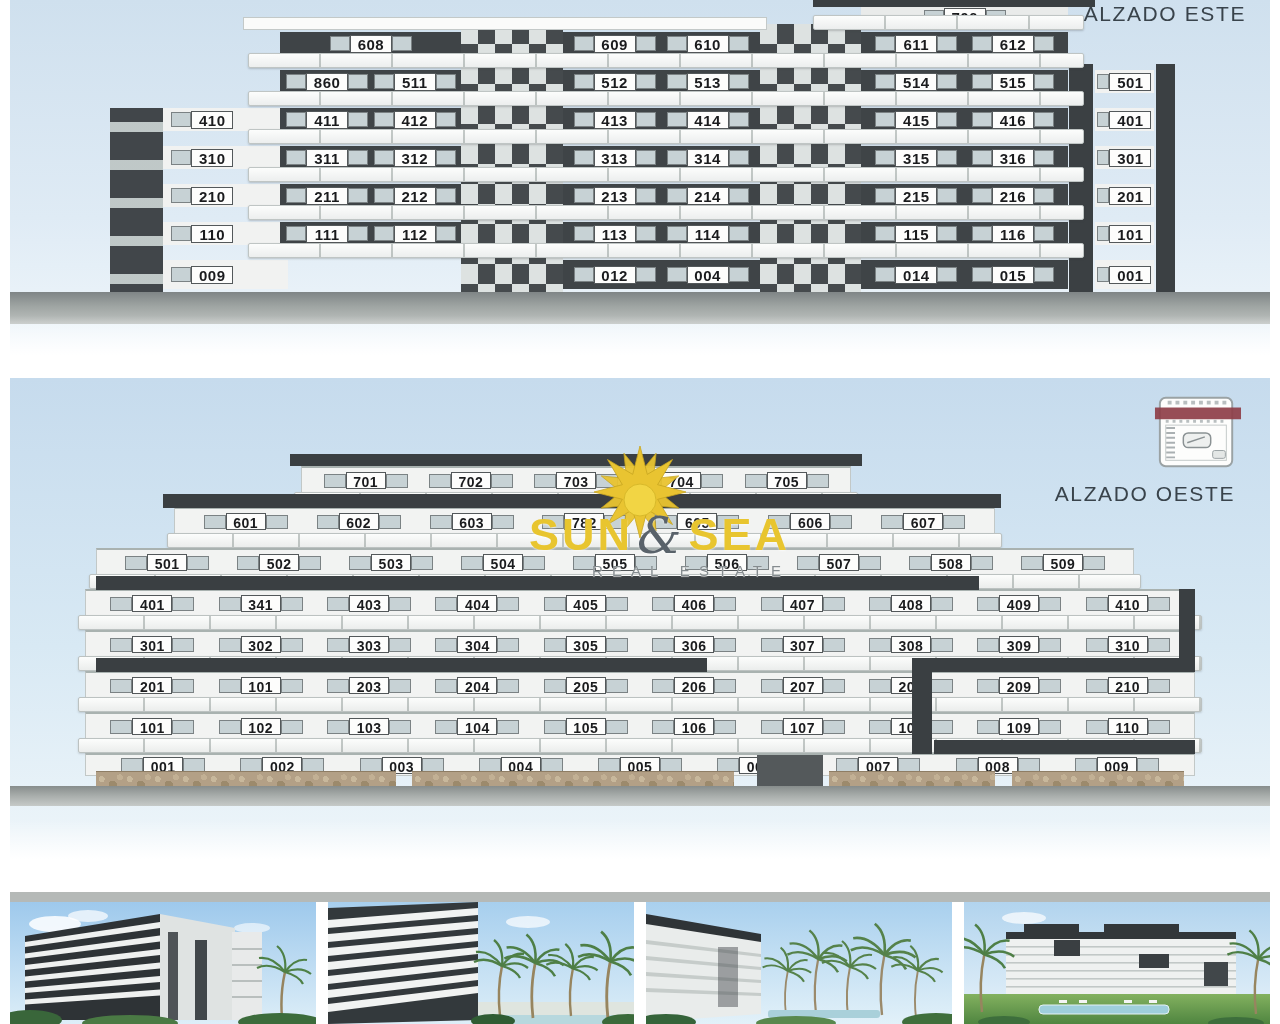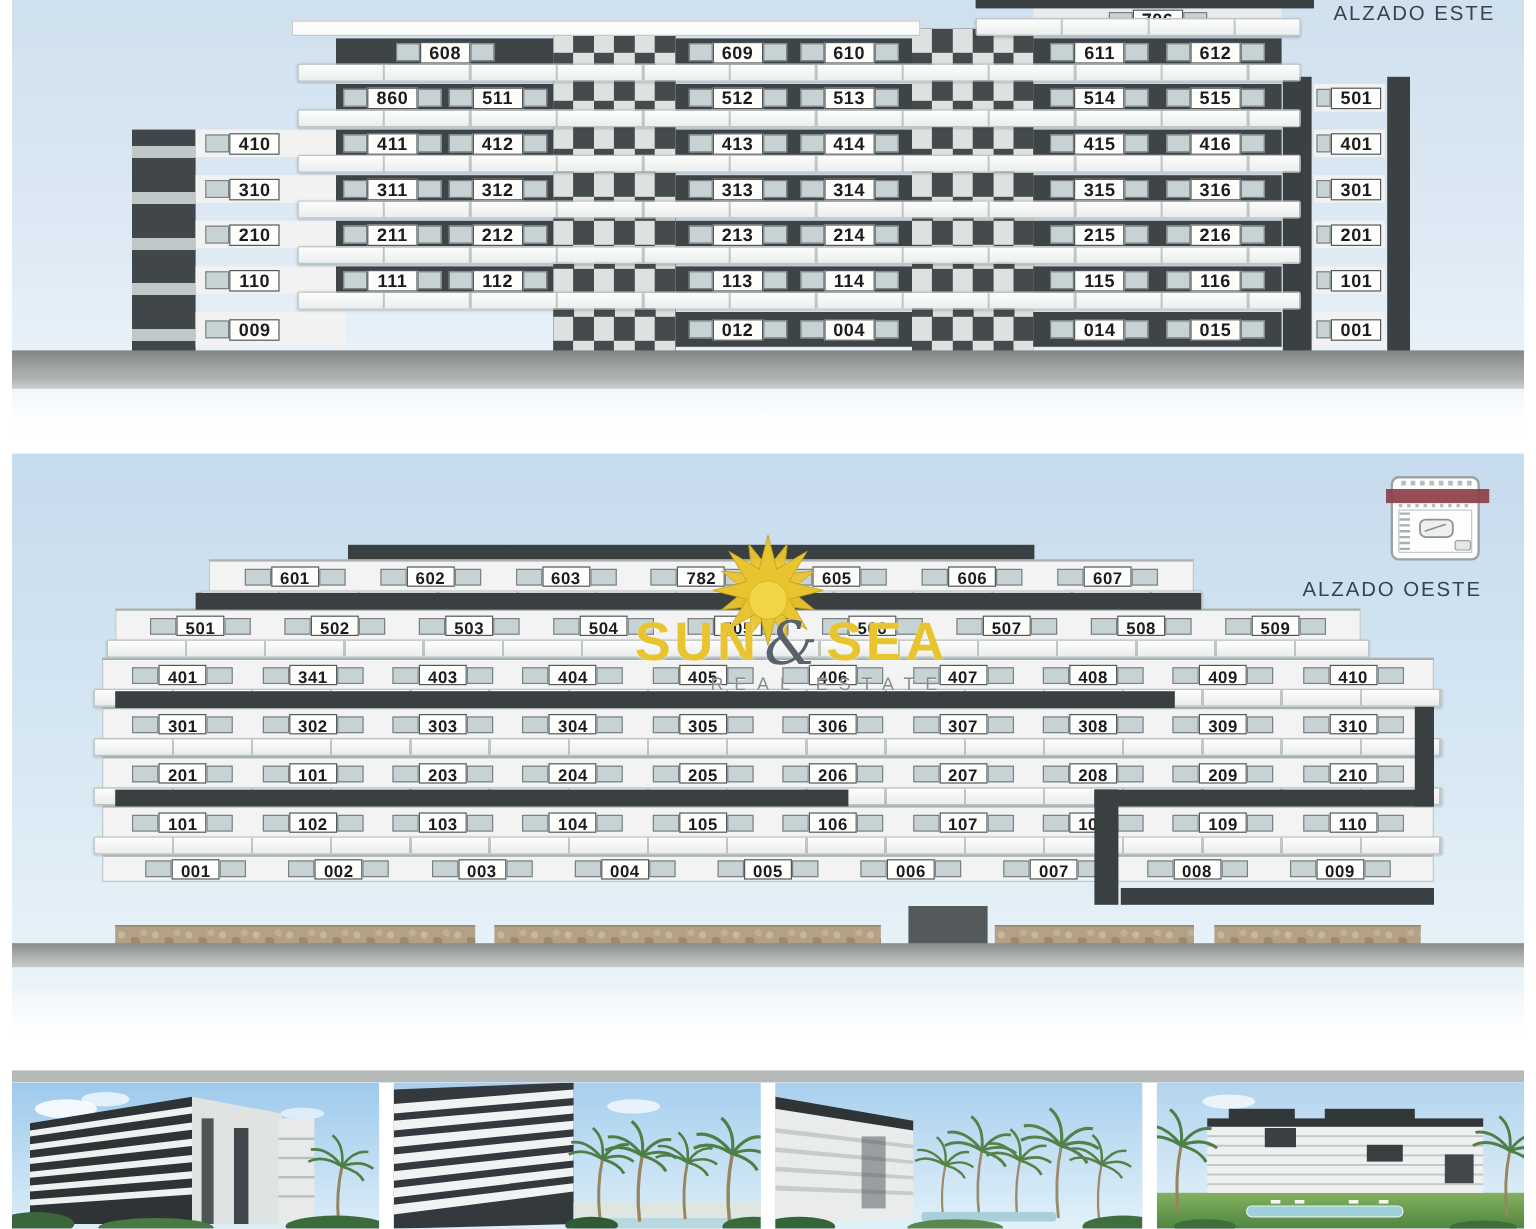--- a/index.html
+++ b/index.html
@@ -1,21 +1,21 @@
 <!DOCTYPE html>
 <html style="--facade-dark: #3f4447; --sky-top: #cfe0ee; --logo-yellow: #e8c52f; --logo-amp-gray: #59626a; --tagline-gray: #858c8f; --plan-band-red: #8e3e48; --stone-tan: #b3a086; --ground-gray: #8f9594; --glass: #c7d2d5;"><head>
 <meta charset="utf-8">
 <style>
   html,body{margin:0;padding:0}
   body{width:1280px;height:1024px;position:relative;background:#fff;overflow:hidden;
        font-family:"Liberation Sans",sans-serif;}
   .panel{position:absolute;left:10px;right:10px;overflow:hidden}
   #panel-east{top:0;height:362px;background:linear-gradient(180deg,#cfe0ee,#dfebf5 60%,#f1f7fb)}
   #panel-west{top:378px;height:488px;background:linear-gradient(180deg,#c6dbed,#d8e9f4 55%,#eff6fa)}
-  .elev-label{position:absolute;color:#39434b;font-size:17px;letter-spacing:1.6px;z-index:9}
+  .elev-label{position:absolute;color:#39434b;font-size:21px;letter-spacing:1.6px;z-index:9}
   #east-label{top:2px;right:24px}
   #west-label{top:104px;right:35px}
   #plan-icon{position:absolute;top:8px;right:28px;width:88px;height:92px;z-index:9}
 
   
   #east-building{position:absolute;left:100px;top:0;width:1065px;height:332px}
   #east-rows{position:relative;z-index:2}
   .e-row{position:relative}
   .e-row-A{height:30px}
   .e-row-B,.e-row-C,.e-row-D,.e-row-E,.e-row-F,.e-row-G{height:38px}
@@ -474,20 +474,50 @@
       <polygon fill="#e9c431" stroke="#c7a51e" stroke-width="0.8" opacity="0.95" points="108.8,33.9 83.4,36.6 86.1,11.2 70,31 53.9,11.2 56.6,36.6 31.2,33.9 51,50 31.2,66.1 56.6,63.4 53.9,88.8 70,69 86.1,88.8 83.4,63.4 108.8,66.1 89,50"></polygon>
       <polygon fill="#e9c431" stroke="#c7a51e" stroke-width="0.8" points="116,50 87.6,42.7 102.5,17.5 77.3,32.4 70,4 62.7,32.4 37.5,17.5 52.4,42.7 24,50 52.4,57.3 37.5,82.5 62.7,67.6 70,96 77.3,67.6 102.5,82.5 87.6,57.3"></polygon>
       <circle cx="70" cy="58" r="16" fill="#f2d544" stroke="#d8b92a"></circle>
     </svg>
     <div class="logo-text"><span>SUN</span><span class="logo-amp">&amp;</span><span>SEA</span></div>
     <div class="logo-tagline">REAL ESTATE</div>
   </div>
 
   <div id="west-building">
     <div id="west-rows">
+        <div class="w-row w-row-7">
+          <div class="w-face">
+            <span class="unit">
+              <i class="pane"></i>
+              <b class="nplate">701</b>
+              <i class="pane"></i>
+            </span>
+            <span class="unit">
+              <i class="pane"></i>
+              <b class="nplate">702</b>
+              <i class="pane"></i>
+            </span>
+            <span class="unit">
+              <i class="pane"></i>
+              <b class="nplate">703</b>
+              <i class="pane"></i>
+            </span>
+            <span class="unit">
+              <i class="pane"></i>
+              <b class="nplate">704</b>
+              <i class="pane"></i>
+            </span>
+            <span class="unit">
+              <i class="pane"></i>
+              <b class="nplate">705</b>
+              <i class="pane"></i>
+            </span>
+          </div>
+          <div class="w-slab"></div>
+        </div>
         <div class="w-row w-row-6">
           <div class="w-face">
             <span class="unit">
               <i class="pane"></i>
               <b class="nplate">601</b>
               <i class="pane"></i>
             </span>
             <span class="unit">
               <i class="pane"></i>
               <b class="nplate">602</b>

